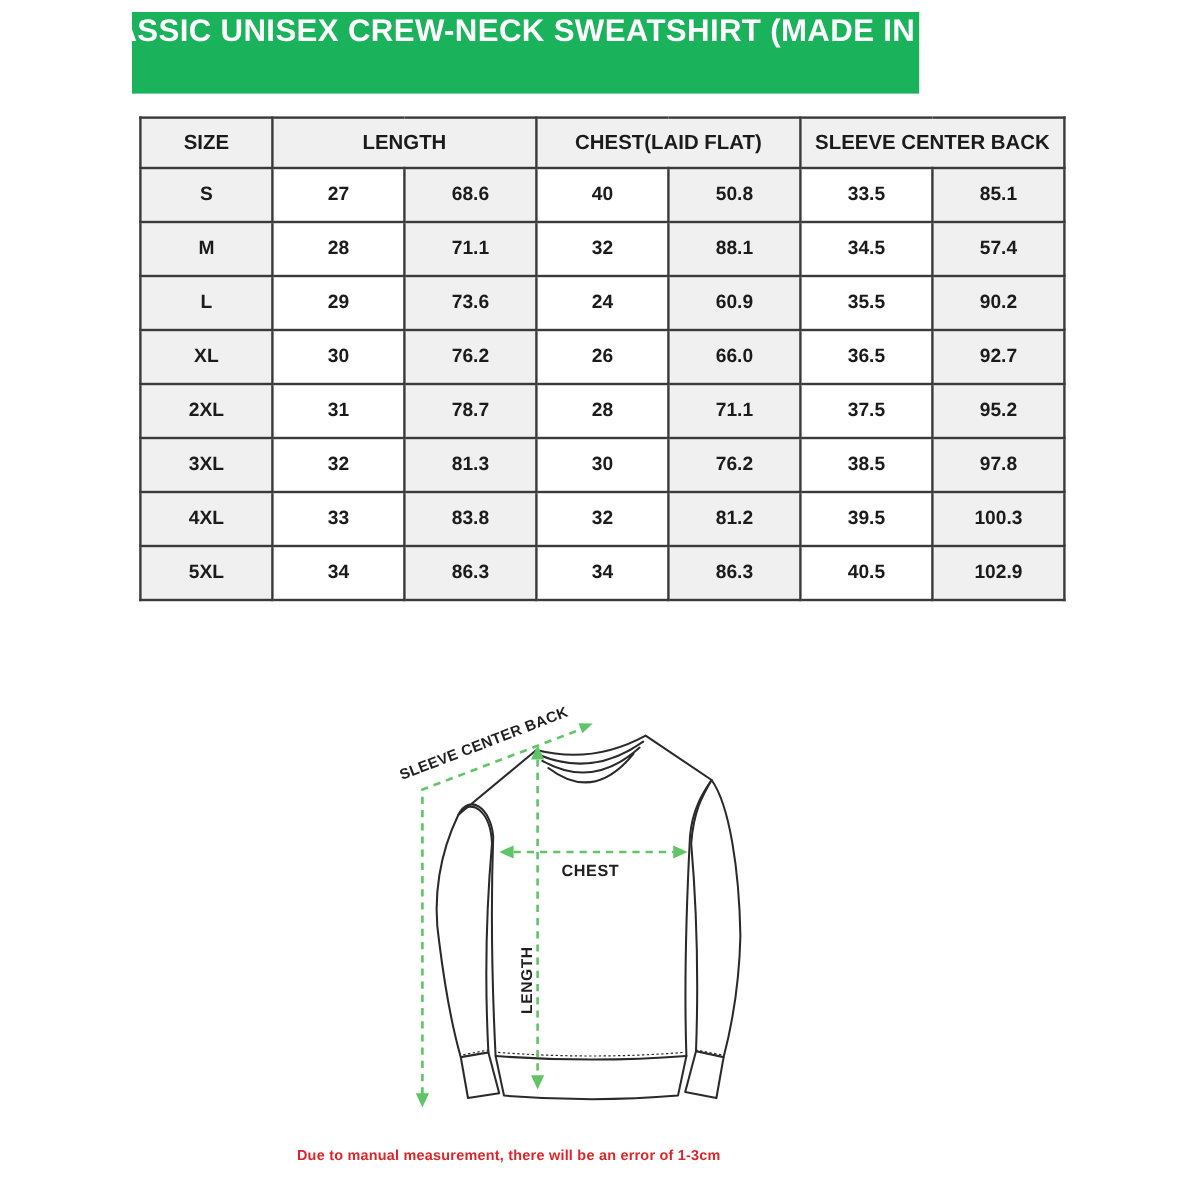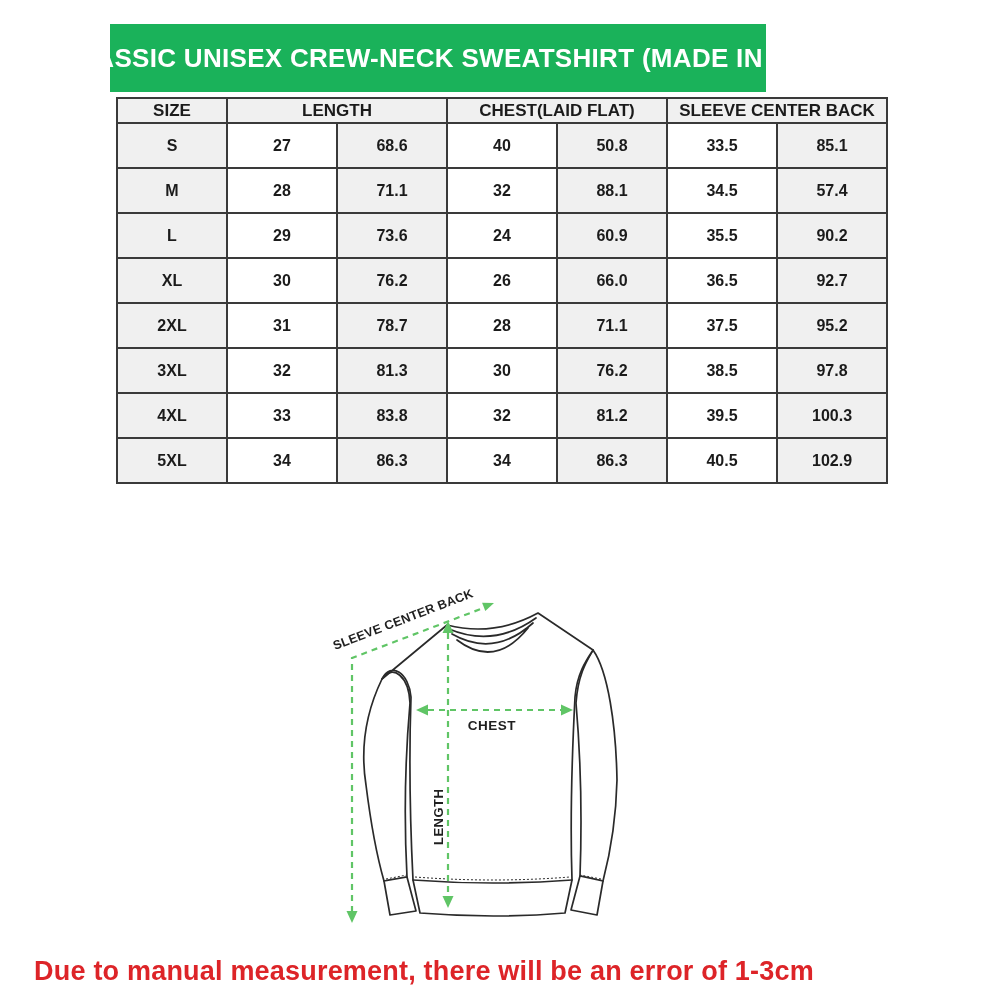--- a/index.html
+++ b/index.html
@@ -1,38 +1,38 @@
 <!DOCTYPE html>
 <html><head>
 <meta charset="utf-8">
 <style>
   html,body{margin:0;padding:0;background:#ffffff;}
   .page{position:relative;width:1000px;height:1000px;background:#ffffff;overflow:hidden;
         font-family:"Liberation Sans",sans-serif;}
   
-  .banner{position:absolute;left:110px;top:24px;width:656px;height:68px;
-          background:#1ab25a;color:#ffffff;display:flex;align-items:center;justify-content:center;
+  .banner{position:absolute;left:110px;top:10px;width:656px;height:68px;
+          background:#1ab25a;color:#ffffff;display:flex;align-items:flex-start;justify-content:center;
           font-weight:bold;font-size:26px;letter-spacing:.3px;white-space:nowrap;}
   
   .tblwrap{position:absolute;left:116px;top:97px;}
   table.size{border-collapse:collapse;table-layout:fixed;width:770px;color:#1b1b1b;}
   table.size th,table.size td{border:2px solid #3a3a3a;text-align:center;vertical-align:middle;
           font-weight:bold;padding:0;}
   table.size th{font-size:17px;}
   table.size td{font-size:16px;}
-  tr.hrow{height:25px;}
+  tr.hrow{height:42px;}
   tr.drow{height:45px;}
   .g{background:#f0f0f0;}
   .w{background:#ffffff;}
   
   .diagram{position:absolute;left:310px;top:575px;width:390px;height:370px;}
   .diagram text{font-family:"Liberation Sans",sans-serif;font-weight:bold;fill:#1f1f1f;}
   
   .note{position:absolute;left:0;top:956px;width:848px;text-align:center;
-        color:#dd2428;font-weight:bold;font-size:27px;letter-spacing:.2px;}
+        color:#dd2428;font-weight:bold;font-size:12px;letter-spacing:.2px;}
 </style>
 </head>
 <body>
 
 <div class="page">
 
   <div class="banner" style="background-color: rgb(26, 178, 90);">
     <span>CLASSIC UNISEX CREW-NECK SWEATSHIRT (MADE IN US)</span>
   </div>
 

